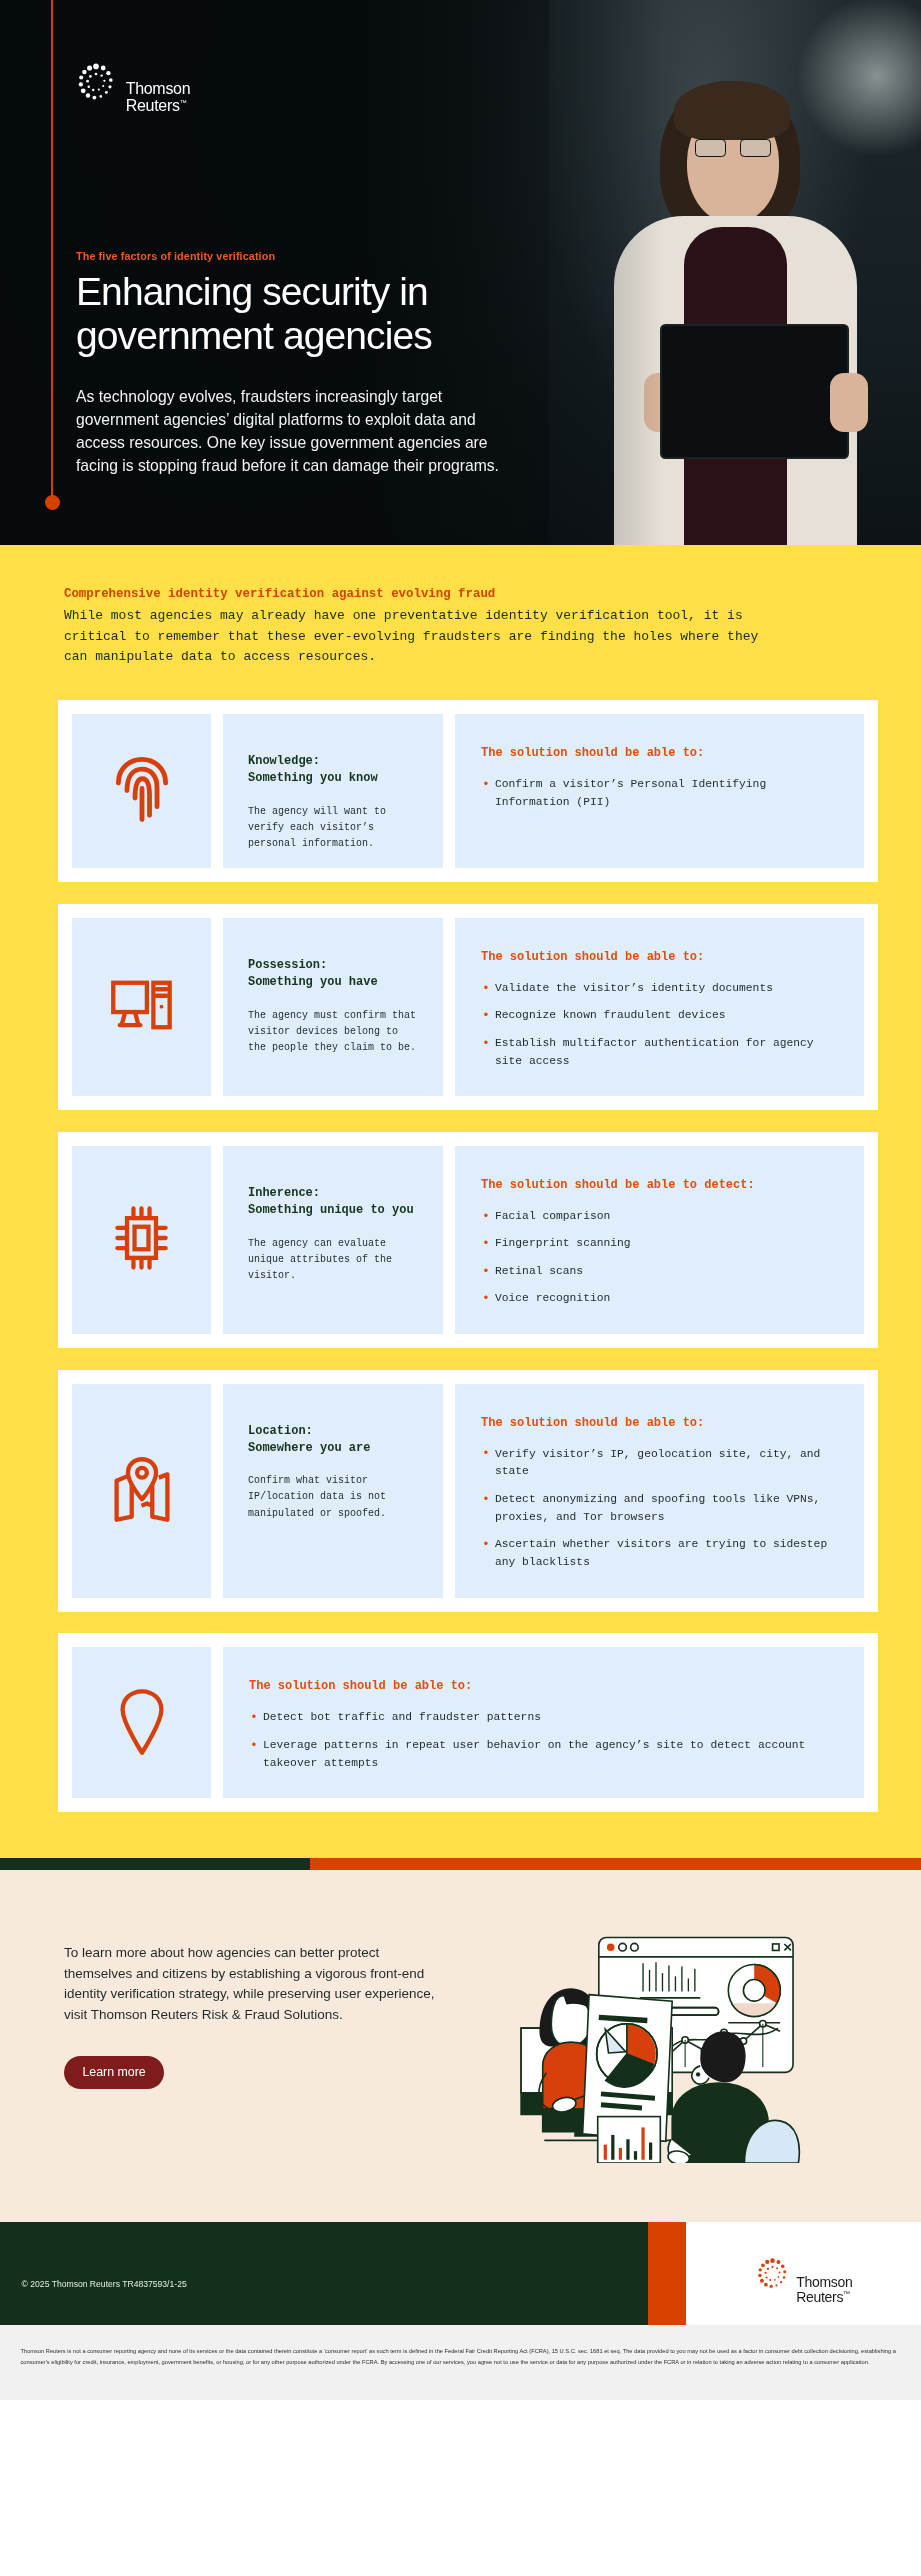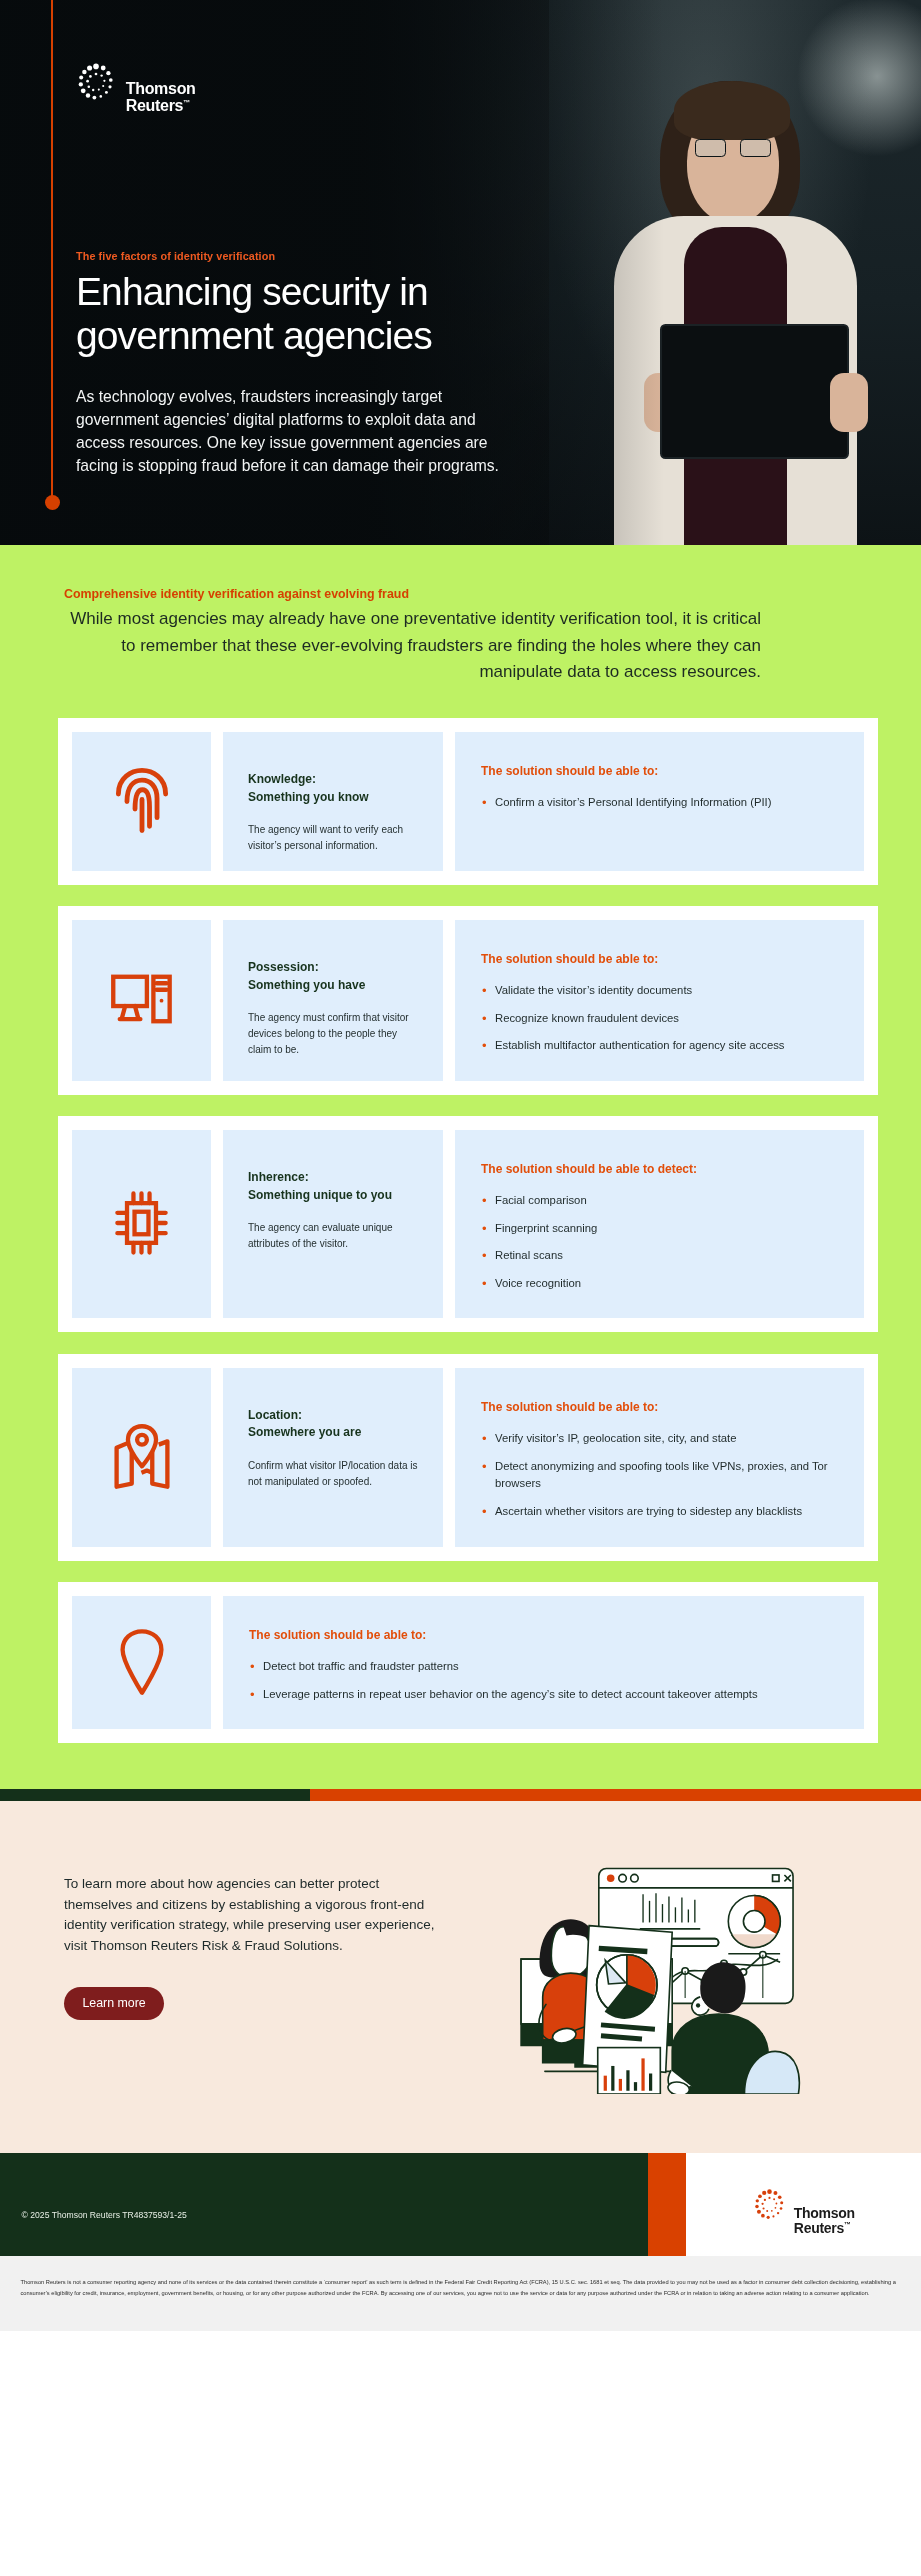--- a/index.html
+++ b/index.html
@@ -60,31 +60,31 @@
     background:#d9b49a; border-radius:14px; }
   .hero-dim{ position:absolute; inset:0;
     background:linear-gradient(90deg, rgba(6,10,12,.92) 0%, rgba(6,10,12,.86) 38%, rgba(6,10,12,.35) 58%, rgba(6,10,12,0) 72%); }
 
   .accent-line { position:absolute; left:51px; top:0; width:2.2px; height:500px; background:#d64000; }
   .accent-dot  { position:absolute; left:45px; top:495px; width:15px; height:15px; border-radius:50%; background:#d64000; }
 
   .hero-inner { position:absolute; left:76px; top:0; width:529px; z-index:5; }
   .tr-logo { display:flex; align-items:center; gap:9.7px; margin-top:49px; }
   .tr-mark { width:40px; height:40px; position:relative; flex:none; }
-  .tr-name { font-weight:bold; font-size:16px; line-height:1.06; letter-spacing:-0.3px;margin-top:32px; }
+  .tr-name { font-weight:normal; font-size:16px; line-height:1.06; letter-spacing:-0.3px;margin-top:32px; }
   .tr-name .tm { font-size:7px; vertical-align:super; }
   .hero-eyebrow { margin-top:135px; color:#ef5a21; font-size:10.8px; font-weight:bold; letter-spacing:0.1px; }
   .hero-title { margin-top:7.6px; color:#ffffff; font-size:39px; line-height:1.14; font-weight:400; letter-spacing:-0.9px; max-width:486px; }
   .hero-para { margin-top:28px; color:#f2f4f4; font-size:15.7px; line-height:1.46; max-width:432px; }
 
   
-  .body-sec { background:#bef264; padding:42px 0 0 0; }
+  .body-sec { background:#fde047; padding:42px 0 0 0;font-family:Liberation Mono, monospace; }
   .intro { padding:0 64px; }
   .intro h2 { color:#d64000; font-size:12.4px; font-weight:bold; letter-spacing:0; }
-  .intro p { color:#1d2b22; font-size:17px; line-height:1.55; max-width:697px; margin-top:5.4px;text-align:right; }
+  .intro p { color:#1d2b22; font-size:13px; line-height:1.55; max-width:697px; margin-top:5.4px; }
   .intro p.second { margin-top:25px; }
 
   .cards { margin-top:33px; padding:0 44px 46px 58px; display:flex; flex-direction:column; gap:21.6px; }
   .card { background:#ffffff; padding:14px; display:flex; gap:12px; }
   .col-icon { width:139px; background:#e0eefc; display:flex; align-items:center; justify-content:center; }
   .col-title { width:220px; background:#e0eefc; padding:39px 25px 16px 25px; }
   .col-sol { flex:1; background:#e0eefc; padding:32px 31px 16px 26px; }
 
   .c-head { color:#17331d; font-size:12px; font-weight:bold; line-height:1.45; }
   .c-desc { color:#1f2a2a; font-size:10px; line-height:1.62; margin-top:16px; }

